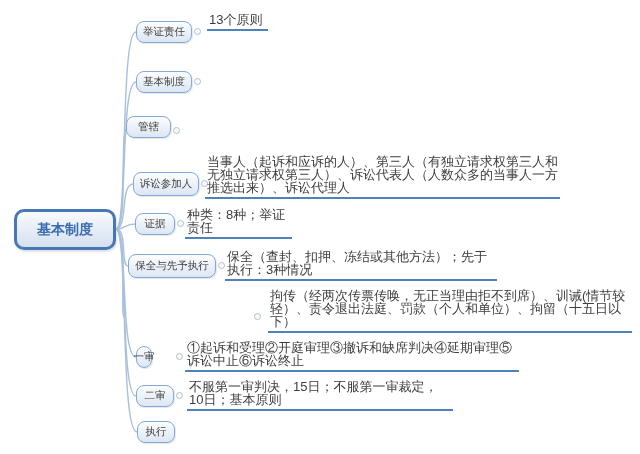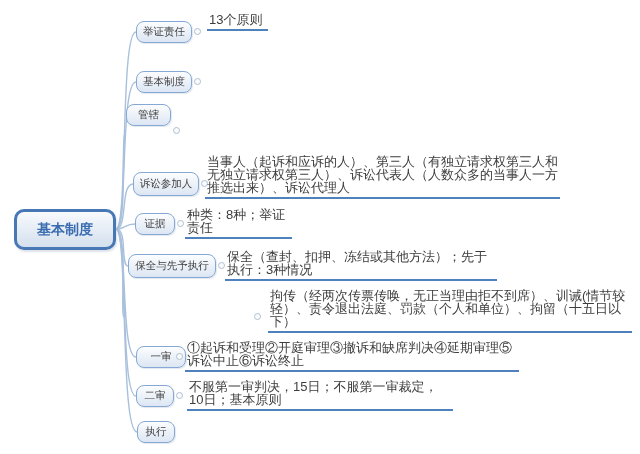--- a/index.html
+++ b/index.html
@@ -65,21 +65,21 @@
   <span class="dot" style="left:194px;top:28px;"></span>
   <div class="detail" style="left:207px;top:13px;width:57px;">
     <span>13个原则</span>
   </div>
 
   <div class="node" style="left:136px;top:71px;width:56px;height:22px;">
     <span>基本制度</span>
   </div>
   <span class="dot" style="left:194px;top:78px;"></span>
 
-  <div class="node" style="left:126px;top:104px;width:45px;height:22px;">
+  <div class="node" style="left:126px;top:116px;width:45px;height:22px;">
     <span>管辖</span>
   </div>
   <span class="dot" style="left:173px;top:127px;"></span>
 
   <div class="node" style="left:133px;top:172px;width:66px;height:24px;">
     <span>诉讼参加人</span>
   </div>
   <span class="dot" style="left:201px;top:180px;"></span>
   <div class="detail" style="left:205px;top:155px;width:351px;">
     <span>当事人（起诉和应诉的人）、第三人（有独立请求权第三人和无独立请求权第三人）、诉讼代表人（人数众多的当事人一方推选出来）、诉讼代理人</span>
@@ -99,21 +99,21 @@
   <span class="dot" style="left:218px;top:262px;"></span>
   <div class="detail" style="left:225px;top:250px;width:268px;">
     <span>保全（查封、扣押、冻结或其他方法）；先于执行：3种情况</span>
   </div>
 
   <span class="dot" style="left:254px;top:313px;"></span>
   <div class="detail" style="left:268px;top:289px;width:360px;">
     <span>拘传（经两次传票传唤，无正当理由拒不到席）、训诫(情节较轻）、责令退出法庭、罚款（个人和单位）、拘留（十五日以下）</span>
   </div>
 
-  <div class="node" style="left:136px;top:346px;width:50px;height:22px;">
+  <div class="node" style="left:136px;top:346px;width:16px;height:22px;">
     <span>一审</span>
   </div>
   <span class="dot" style="left:176px;top:353px;"></span>
   <div class="detail" style="left:185px;top:341px;width:330px;">
     <span>①起诉和受理②开庭审理③撤诉和缺席判决④延期审理⑤诉讼中止⑥诉讼终止</span>
   </div>
 
   <div class="node" style="left:136px;top:385px;width:38px;height:22px;">
     <span>二审</span>
   </div>

